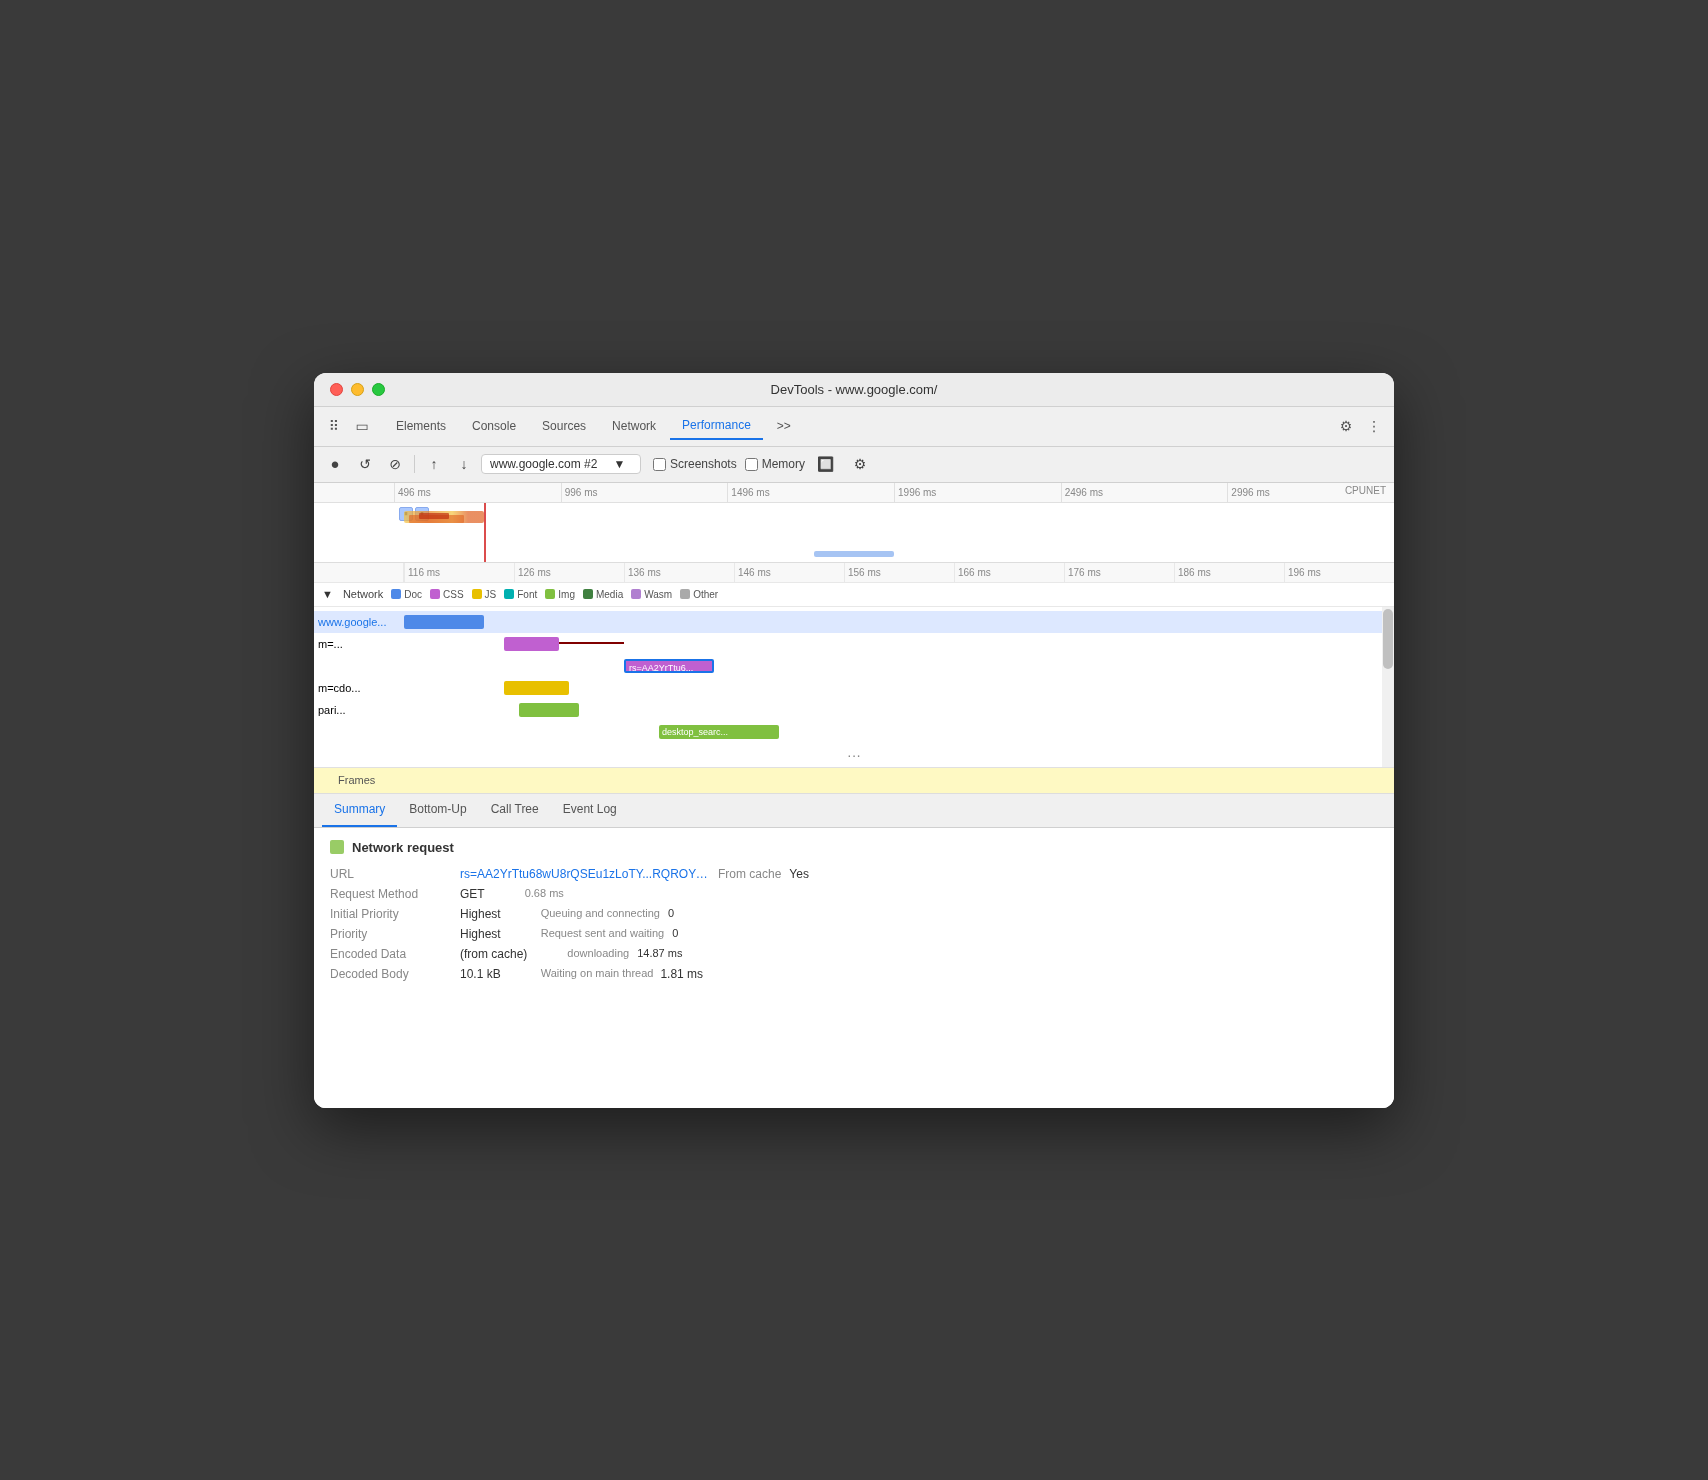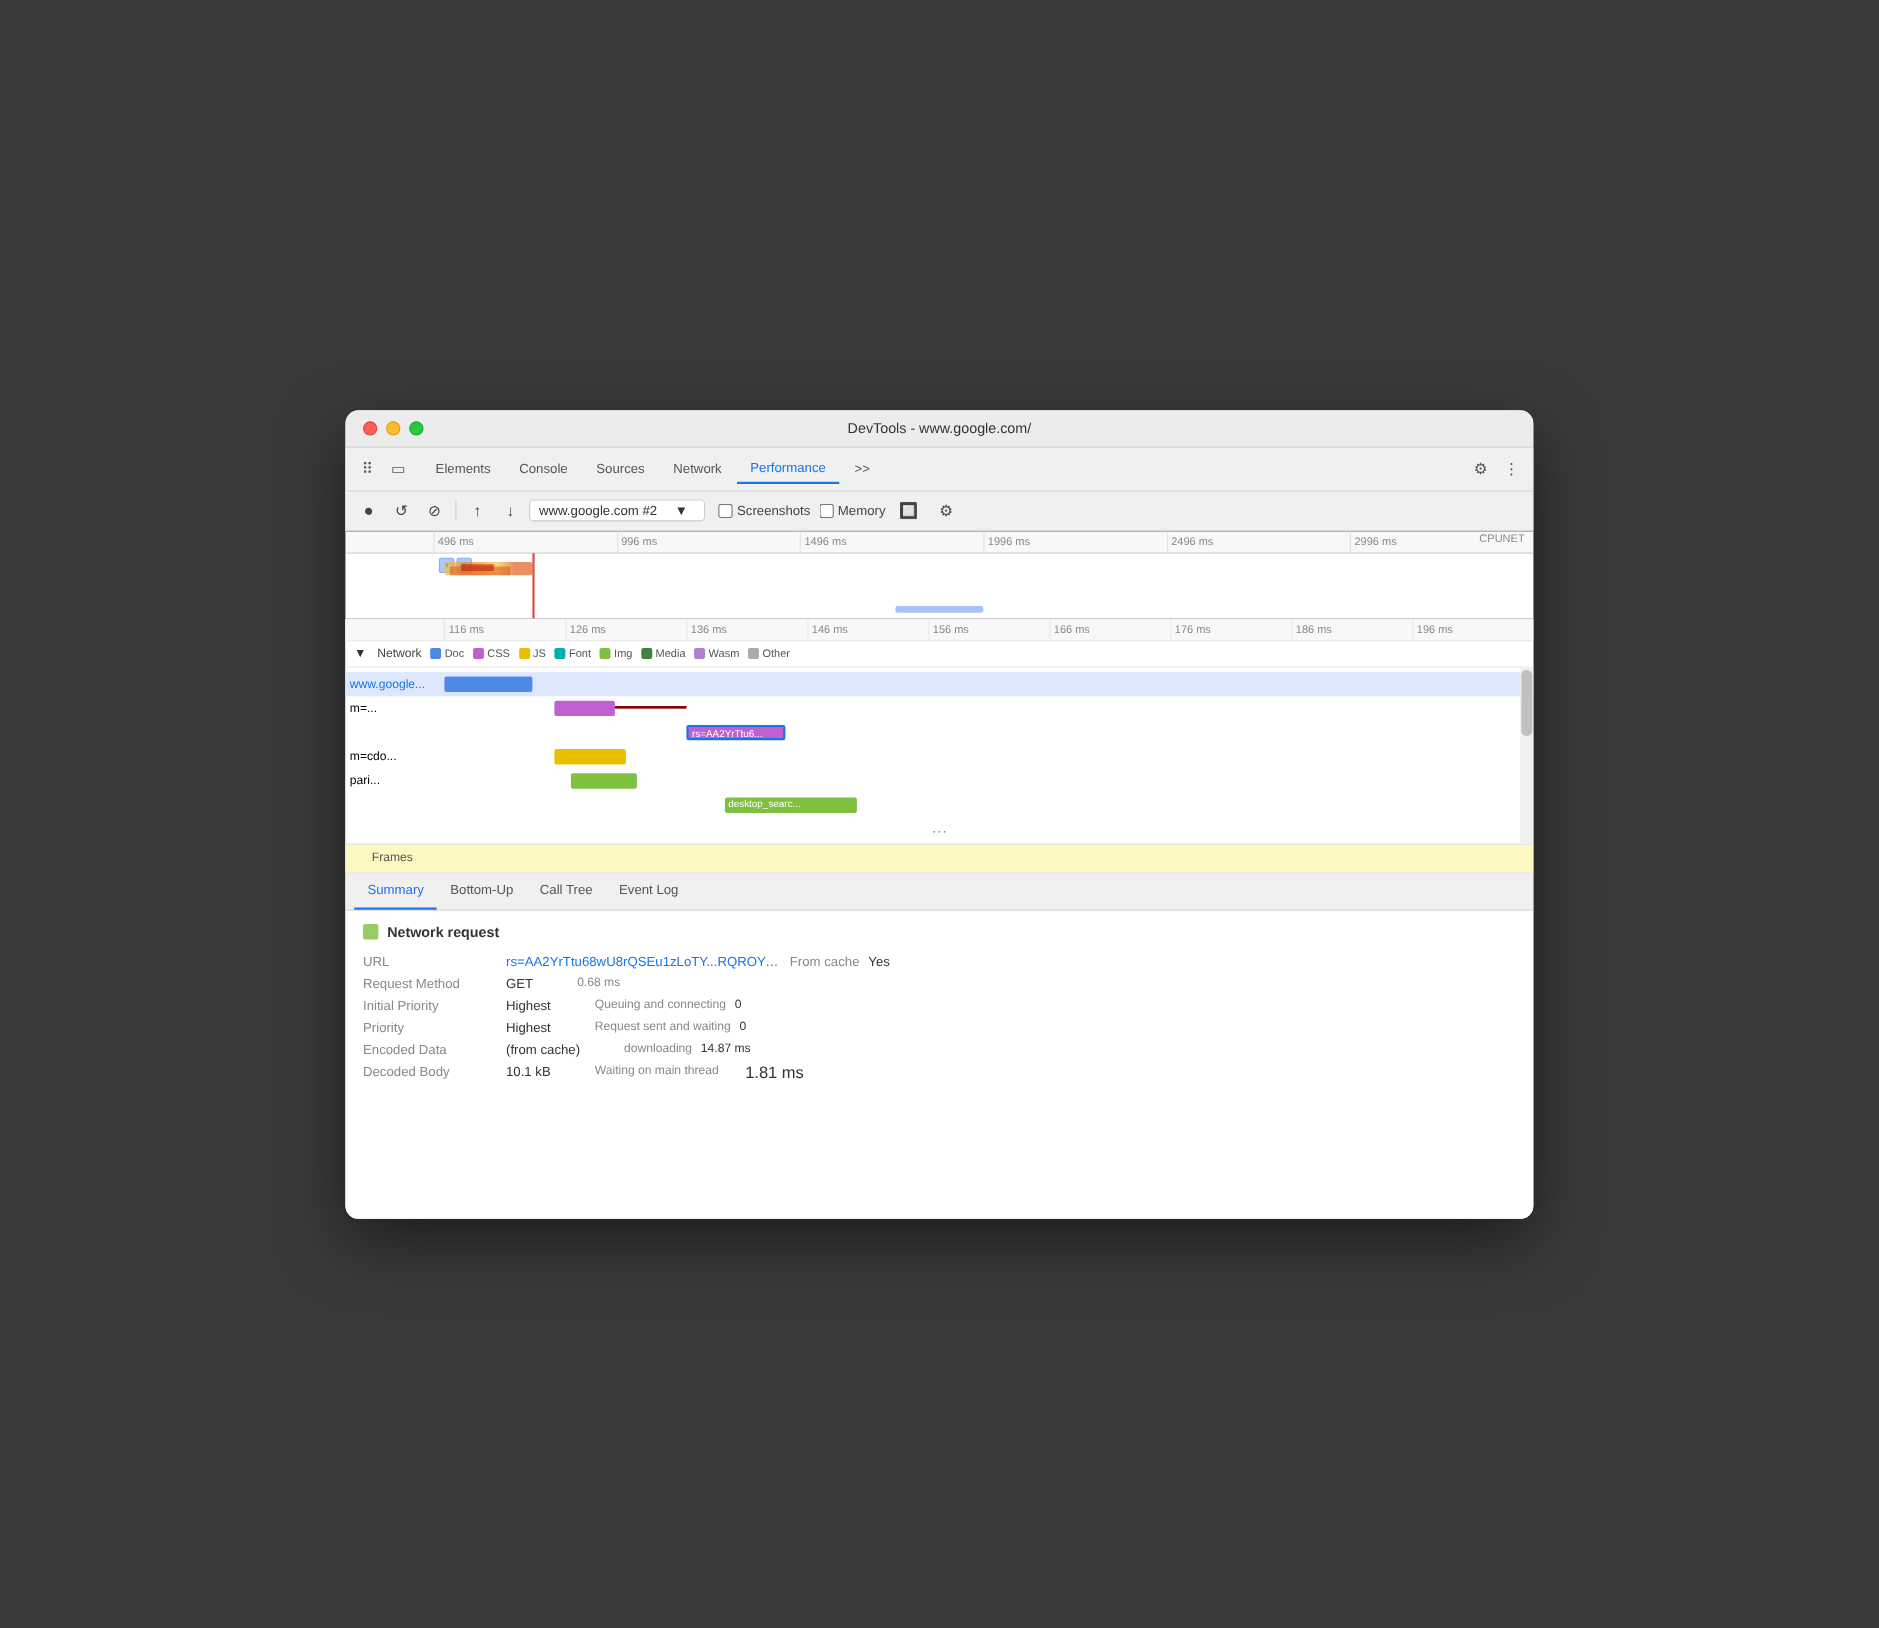--- a/index.html
+++ b/index.html
@@ -151,21 +151,21 @@
       display: flex;
       align-items: center;
       gap: 4px;
       font-size: 12px;
       color: #444;
       cursor: pointer;
     }
     .checkbox-item input { cursor: pointer; }
     
     .timeline-area {
-      background: #4c1d95;
+      background: #000000;
       border-bottom: 1px solid #ddd;
       height: 80px;
       position: relative;
       overflow: hidden;
     }
     .timeline-ruler {
       display: flex;
       border-bottom: 1px solid #e0e0e0;
       height: 20px;
       background: #f8f8f8;
@@ -649,20 +649,20 @@
         <span class="detail-key">Encoded Data</span>
         <span class="detail-val">(from cache)</span>
         <span style="color:#888;margin-left:40px;font-size:11px;">downloading</span>
         <span style="color:#333;margin-left:8px;font-size:11px;">14.87 ms</span>
       </div>
 
       <div class="detail-row">
         <span class="detail-key">Decoded Body</span>
         <span class="detail-val">10.1 kB</span>
         <span style="color:#888;margin-left:40px;font-size:11px;">Waiting on main thread</span>
-        <span style="color:#333;margin-left:24px;font-size:15px;">1.81 ms</span>
+        <span style="color:#333;margin-left:7px;font-size:12px;">1.81 ms</span>
       </div>
 
 
     </div>
 
   </div>
 </div>
 
 </body></html>

